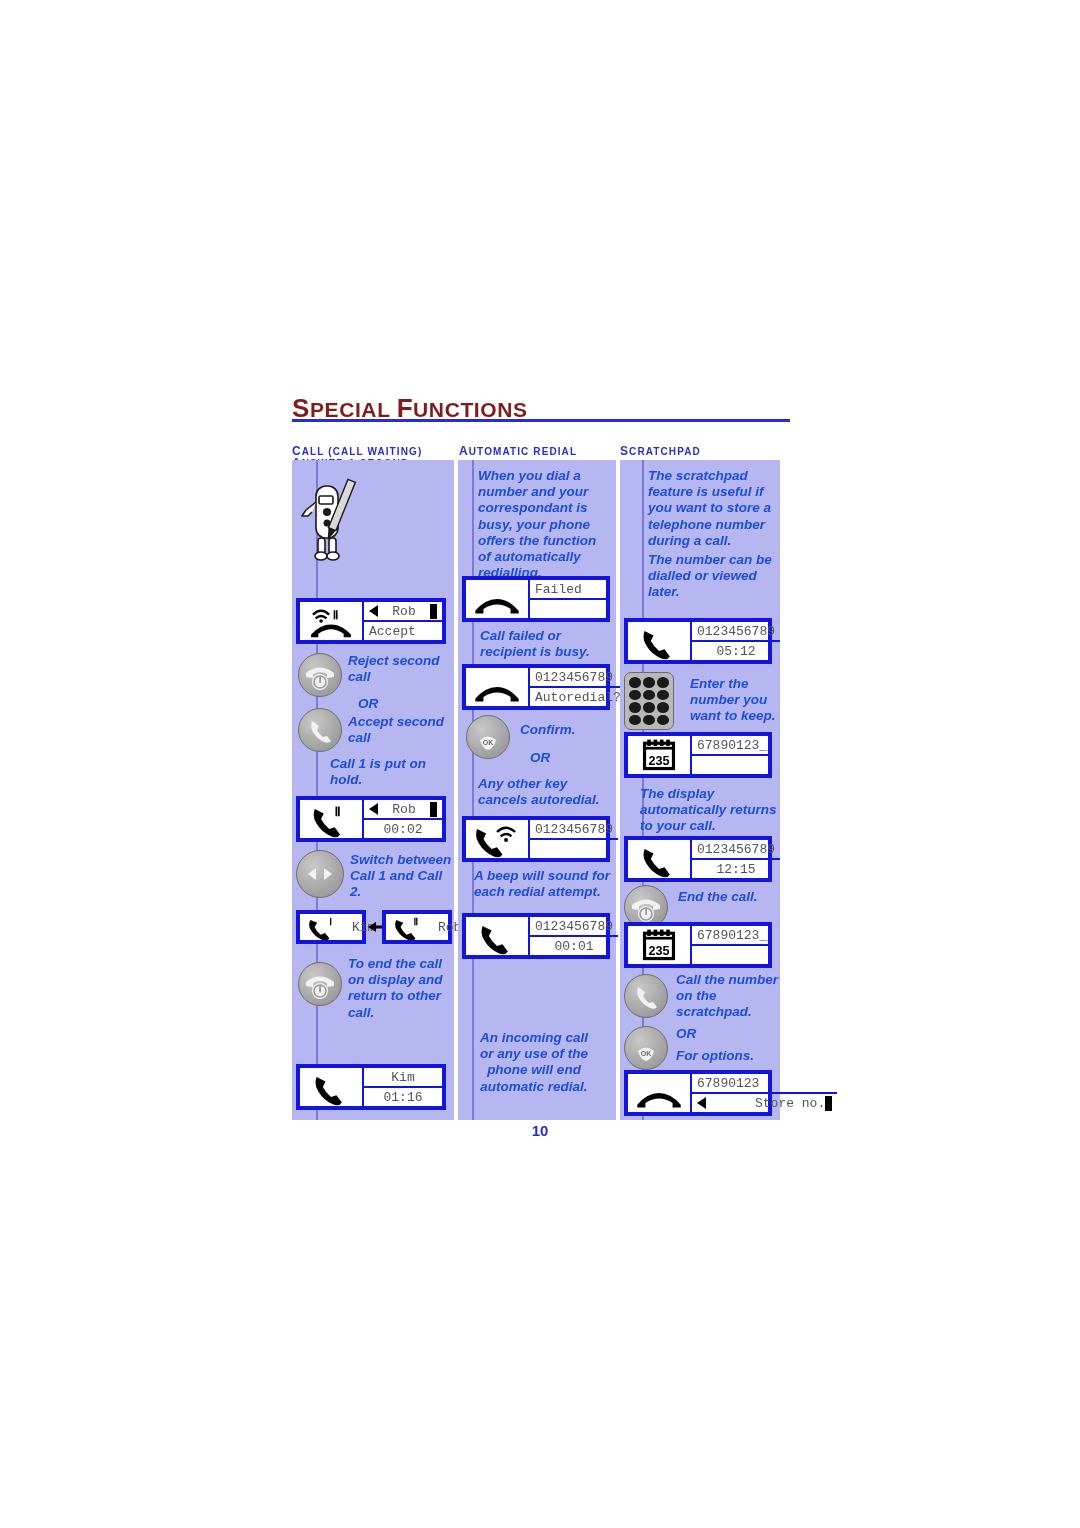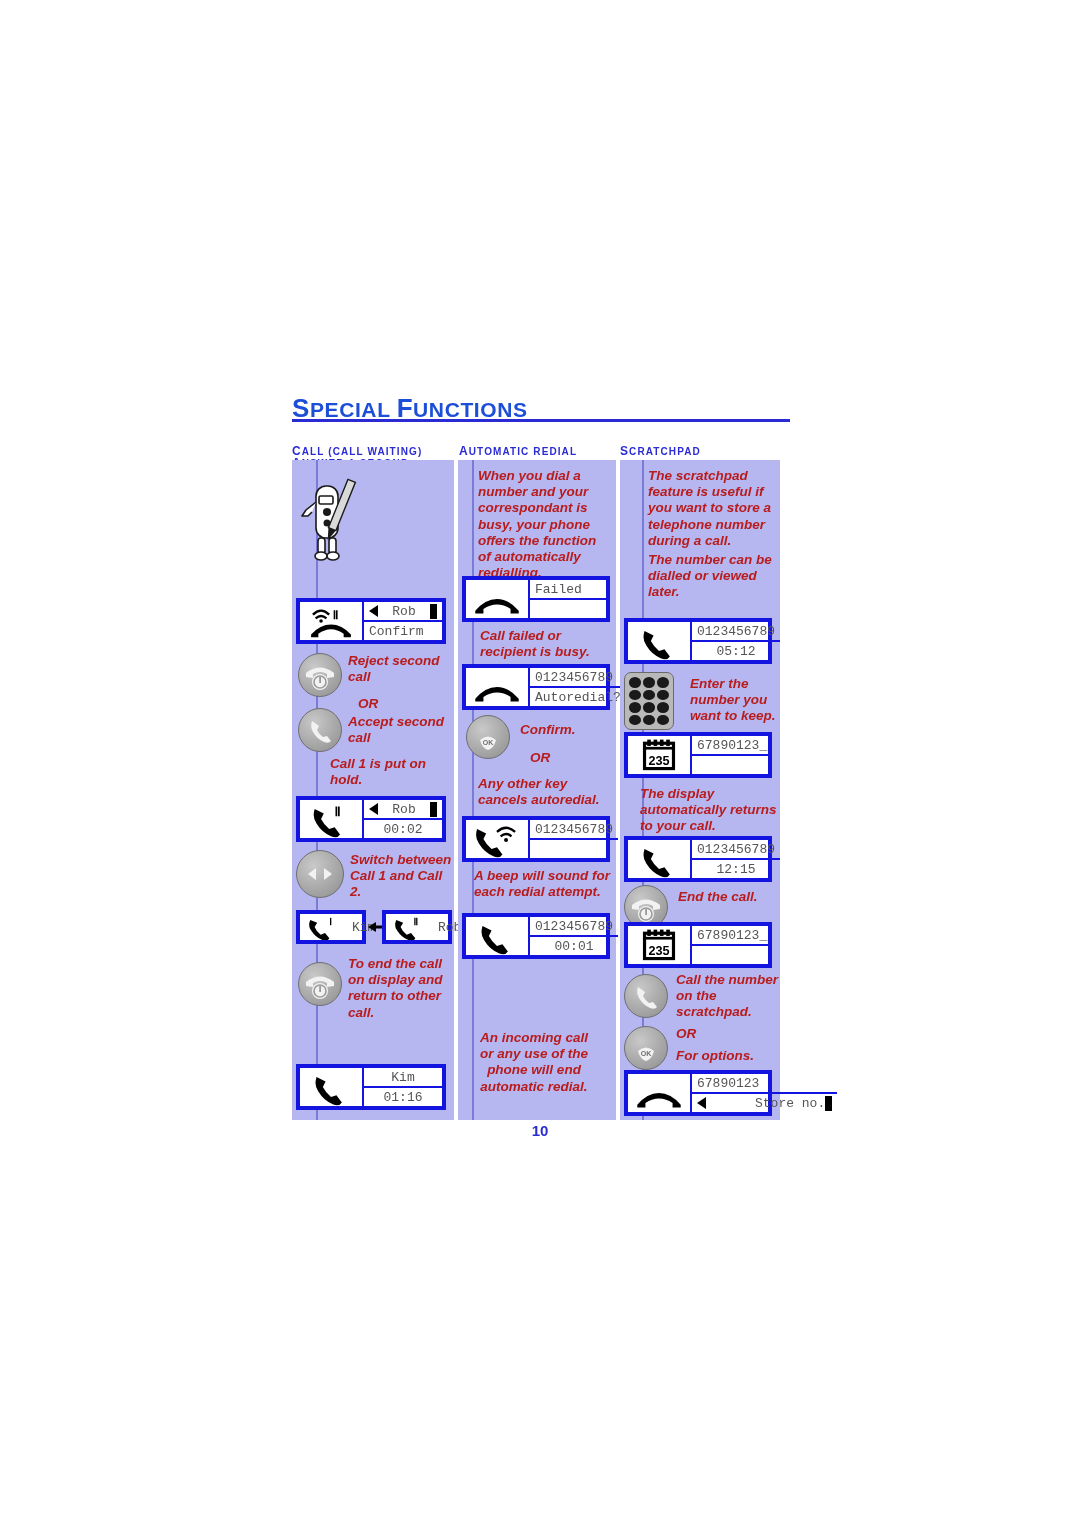--- a/index.html
+++ b/index.html
@@ -6,41 +6,41 @@
   body{
     width:1080px;height:1528px;background:#ffffff;
     font-family:"Liberation Sans",sans-serif;
     -webkit-font-smoothing:none;
   }
   .page{position:absolute;left:0;top:0;width:1080px;height:1528px;overflow:hidden;}
 
   
   .title{
     position:absolute;left:292px;top:393px;width:500px;
-    color:#1d4ed8;font-weight:bold;font-size:26px;letter-spacing:.6px;
+    color:#7f1d1d;font-weight:bold;font-size:26px;letter-spacing:.6px;
   }
   .title .cap{font-size:26px;}
   .title .sm{font-size:21px;}
   .title-rule{
     position:absolute;left:292px;top:419px;width:498px;height:3px;background:#2b2bd4;
   }
 
   .sec-head{
     position:absolute;color:#2b2bd4;font-weight:bold;font-size:12px;letter-spacing:1.1px;
     white-space:nowrap;
   }
   .sec-head .sm{font-size:10px;}
   .sec-head .cap{font-size:12px;}
 
   
   .col{position:absolute;background:#b6b6f0;}
   .col .inner-line{position:absolute;top:0;bottom:0;width:2px;background:#7a7ad8;}
 
   .txt{
-    position:absolute;color:#b91c1c;font-style:italic;font-weight:bold;
+    position:absolute;color:#1d4ed8;font-style:italic;font-weight:bold;
     font-size:13.5px;line-height:16.2px;
   }
   .txt.blue{color:#2b2bd4;font-weight:normal;}
 
   
   .lcd{
     position:absolute;border:4px solid #1414e0;background:#ffffff;
     box-sizing:border-box;display:flex;
   }
   .lcd .icon{
@@ -148,21 +148,21 @@
           <path d="M8 36 q10 -11 22 -11 q12 0 22 11 l0 3 l-8 0 l0 -4 q-7 -5 -14 -5 q-7 0 -14 5 l0 4 l-8 0 z"></path>
         </g>
       </svg>
     </div>
     <div class="rows">
       <div class="row r1 spread">
         <span class="arrow-l"></span>
         <span>Rob</span>
         <span class="bar-r"></span>
       </div>
-      <div class="row nb">Confirm</div>
+      <div class="row nb">Accept</div>
     </div>
   </div>
 
   <div class="key" style="left:298px;top:653px;width:42px;height:42px;">
     <svg viewBox="0 0 42 42">
       <path d="M7 19 q14 -11 28 0 l0 4 l-7 1 l0 -4 q-7 -4 -14 0 l0 4 l-7 -1 z" fill="#f2f2f2"></path>
       <circle cx="21" cy="28" r="8" fill="#f2f2f2"></circle>
       <circle cx="21" cy="28" r="6" fill="none" stroke="#9a9a9a" stroke-width="1.6"></circle>
       <rect x="20.2" y="23" width="1.8" height="6" fill="#9a9a9a"></rect>
     </svg>

